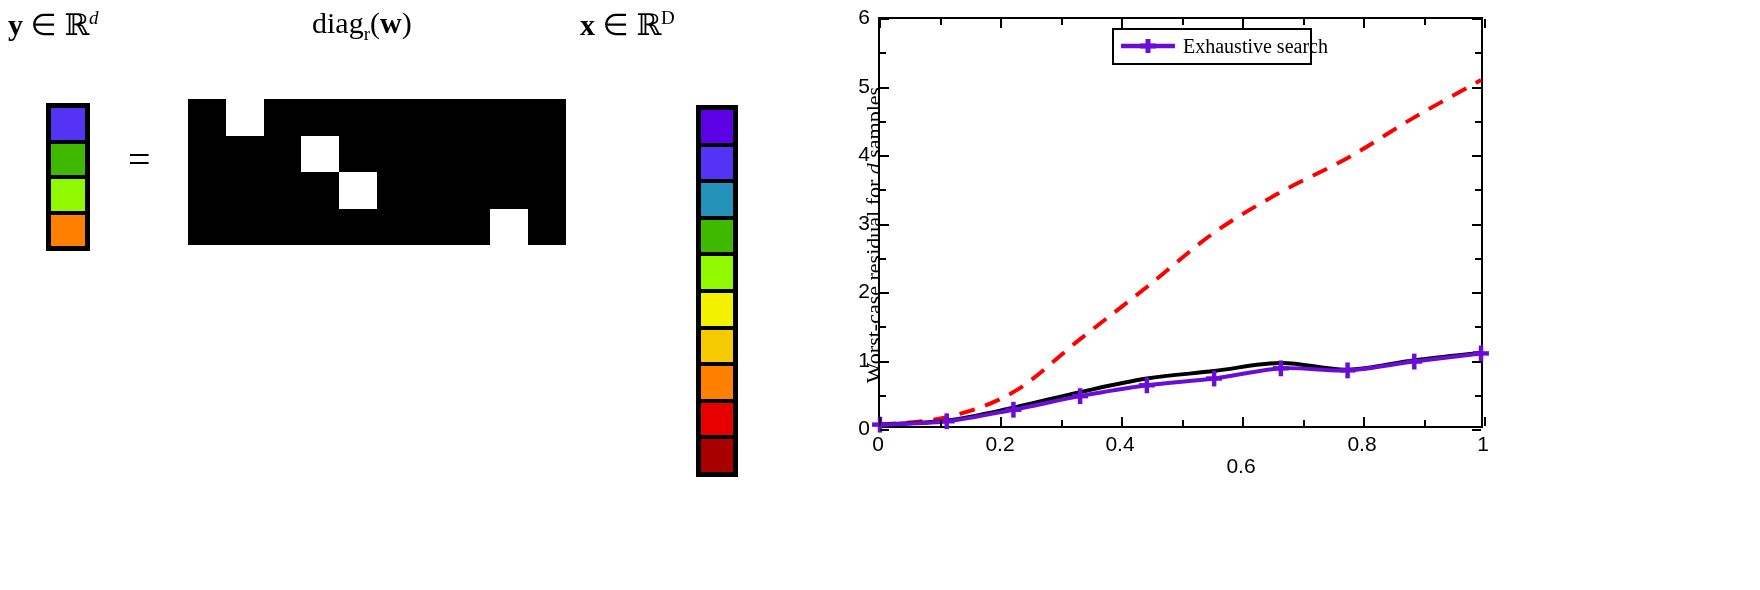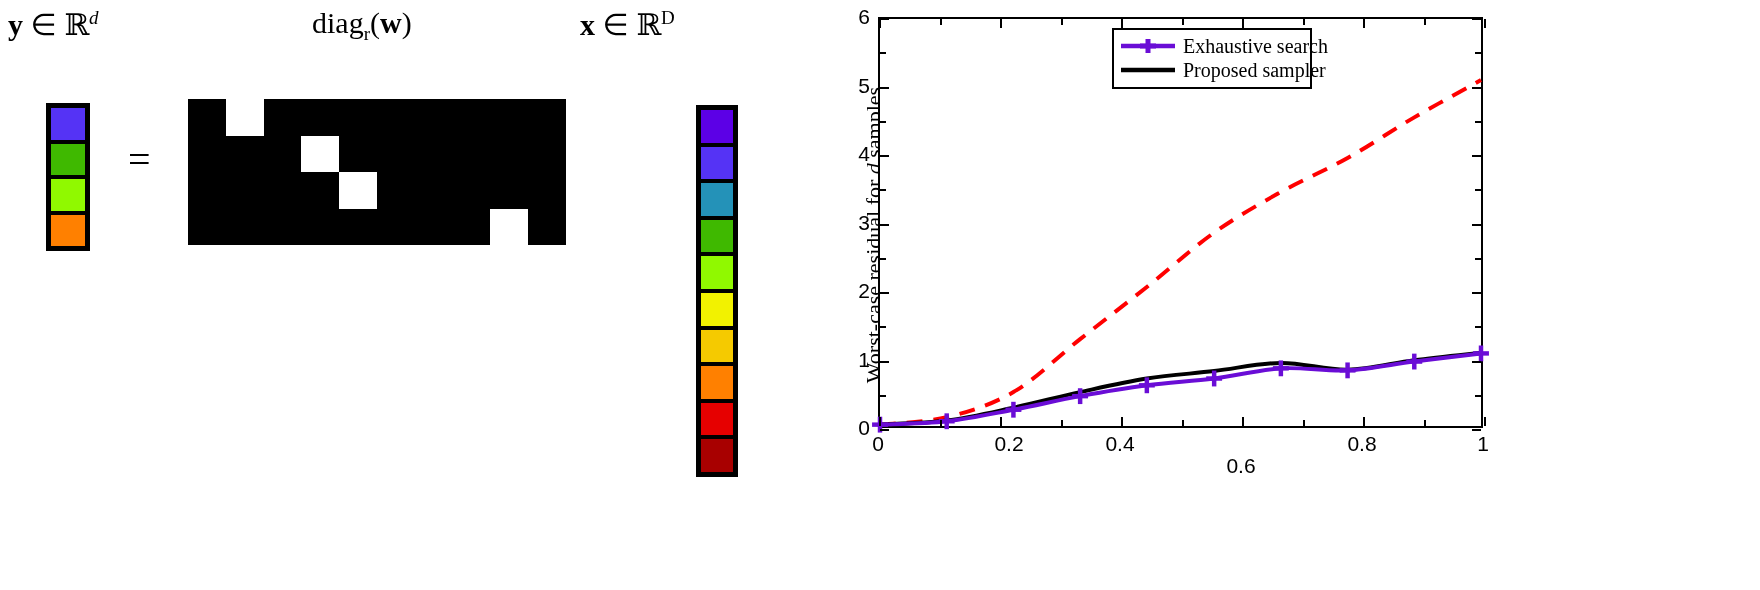--- a/index.html
+++ b/index.html
@@ -319,21 +319,21 @@
       <div class="ytick-label" style="position: absolute; left: 0px; width: 30px; top: 428px;">0</div>
       <div class="ytick-label" style="position: absolute; left: 0px; width: 30px; top: 359.5px;">1</div>
       <div class="ytick-label" style="position: absolute; left: 0px; width: 30px; top: 291px;">2</div>
       <div class="ytick-label" style="position: absolute; left: 0px; width: 30px; top: 222.5px;">3</div>
       <div class="ytick-label" style="position: absolute; left: 0px; width: 30px; top: 154px;">4</div>
       <div class="ytick-label" style="position: absolute; left: 0px; width: 30px; top: 85.5px;">5</div>
       <div class="ytick-label" style="position: absolute; left: 0px; width: 30px; top: 17px;">6</div>
     </div>
   <div id="tick-labels-x">
       <div class="xtick-label" style="left: 38px;">0</div>
-      <div class="xtick-label" style="left: 169px; text-align: right;">0.2</div>
+      <div class="xtick-label" style="left: 160px; text-align: right;">0.2</div>
       <div class="xtick-label" style="left: 280px;">0.4</div>
       <div class="xtick-label" style="left: 401px; margin-top: 22px;">0.6</div>
       <div class="xtick-label" style="left: 522px;">0.8</div>
       <div class="xtick-label" style="left: 643px;">1</div>
     </div>
 
   <div id="plot-frame">
     <svg class="plot-svg" id="plot-svg" viewBox="0 0 605 411" preserveAspectRatio="none">
         <path d="M 0.00 409.63 C 11.19 408.37, 44.77 407.58, 67.16 402.10 C 89.54 396.62, 111.92 389.88, 134.31 376.75 C 156.69 363.62, 179.08 341.02, 201.47 323.32 C 223.85 305.62, 246.13 288.50, 268.62 270.58 C 291.11 252.65, 313.89 231.76, 336.38 215.77 C 358.87 199.79, 381.15 187.23, 403.54 174.67 C 425.92 162.12, 448.31 152.98, 470.69 140.43 C 493.07 127.87, 515.46 112.45, 537.85 99.32 C 560.23 86.20, 593.81 67.93, 605.00 61.65" fill="none" stroke="#ff0000" stroke-width="4" stroke-linecap="butt" stroke-linejoin="round" stroke-dasharray="16 11"></path>
         <path d="M 0.00 409.63 C 11.19 408.94, 44.77 408.37, 67.16 405.52 C 89.54 402.67, 111.92 397.30, 134.31 392.50 C 156.69 387.71, 179.08 381.66, 201.47 376.75 C 223.85 371.84, 246.13 366.59, 268.62 363.05 C 291.11 359.51, 313.89 358.14, 336.38 355.51 C 358.87 352.89, 381.15 347.52, 403.54 347.30 C 425.92 347.07, 448.31 354.60, 470.69 354.14 C 493.07 353.69, 515.46 347.41, 537.85 344.56 C 560.23 341.70, 593.81 338.28, 605.00 337.02" fill="none" stroke="#000000" stroke-width="4" stroke-linecap="butt" stroke-linejoin="round"></path>
@@ -435,22 +435,14 @@
       <div class="legend-row">
         <div class="legend-swatch">
           <svg width="56" height="20" viewBox="0 0 56 20" style="display: block;">
             <line x1="1" y1="10" x2="55" y2="10" stroke="#6a0dd6" stroke-width="4.5"></line>
             <line x1="20" y1="10" x2="36" y2="10" stroke="#6a0dd6" stroke-width="5"></line>
             <line x1="28" y1="3" x2="28" y2="17" stroke="#6a0dd6" stroke-width="5"></line>
           </svg>
         </div>
         <div class="legend-label">Exhaustive search</div>
       </div>
-      <div class="legend-row">
-        <div class="legend-swatch">
-          <svg width="56" height="20" viewBox="0 0 56 20" style="display: block;">
-            <line x1="1" y1="10" x2="55" y2="10" stroke="#000000" stroke-width="4.5"></line>
-          </svg>
-        </div>
-        <div class="legend-label">Proposed sampler</div>
-      </div>
     </div>
 </div>
 
 </body></html>

